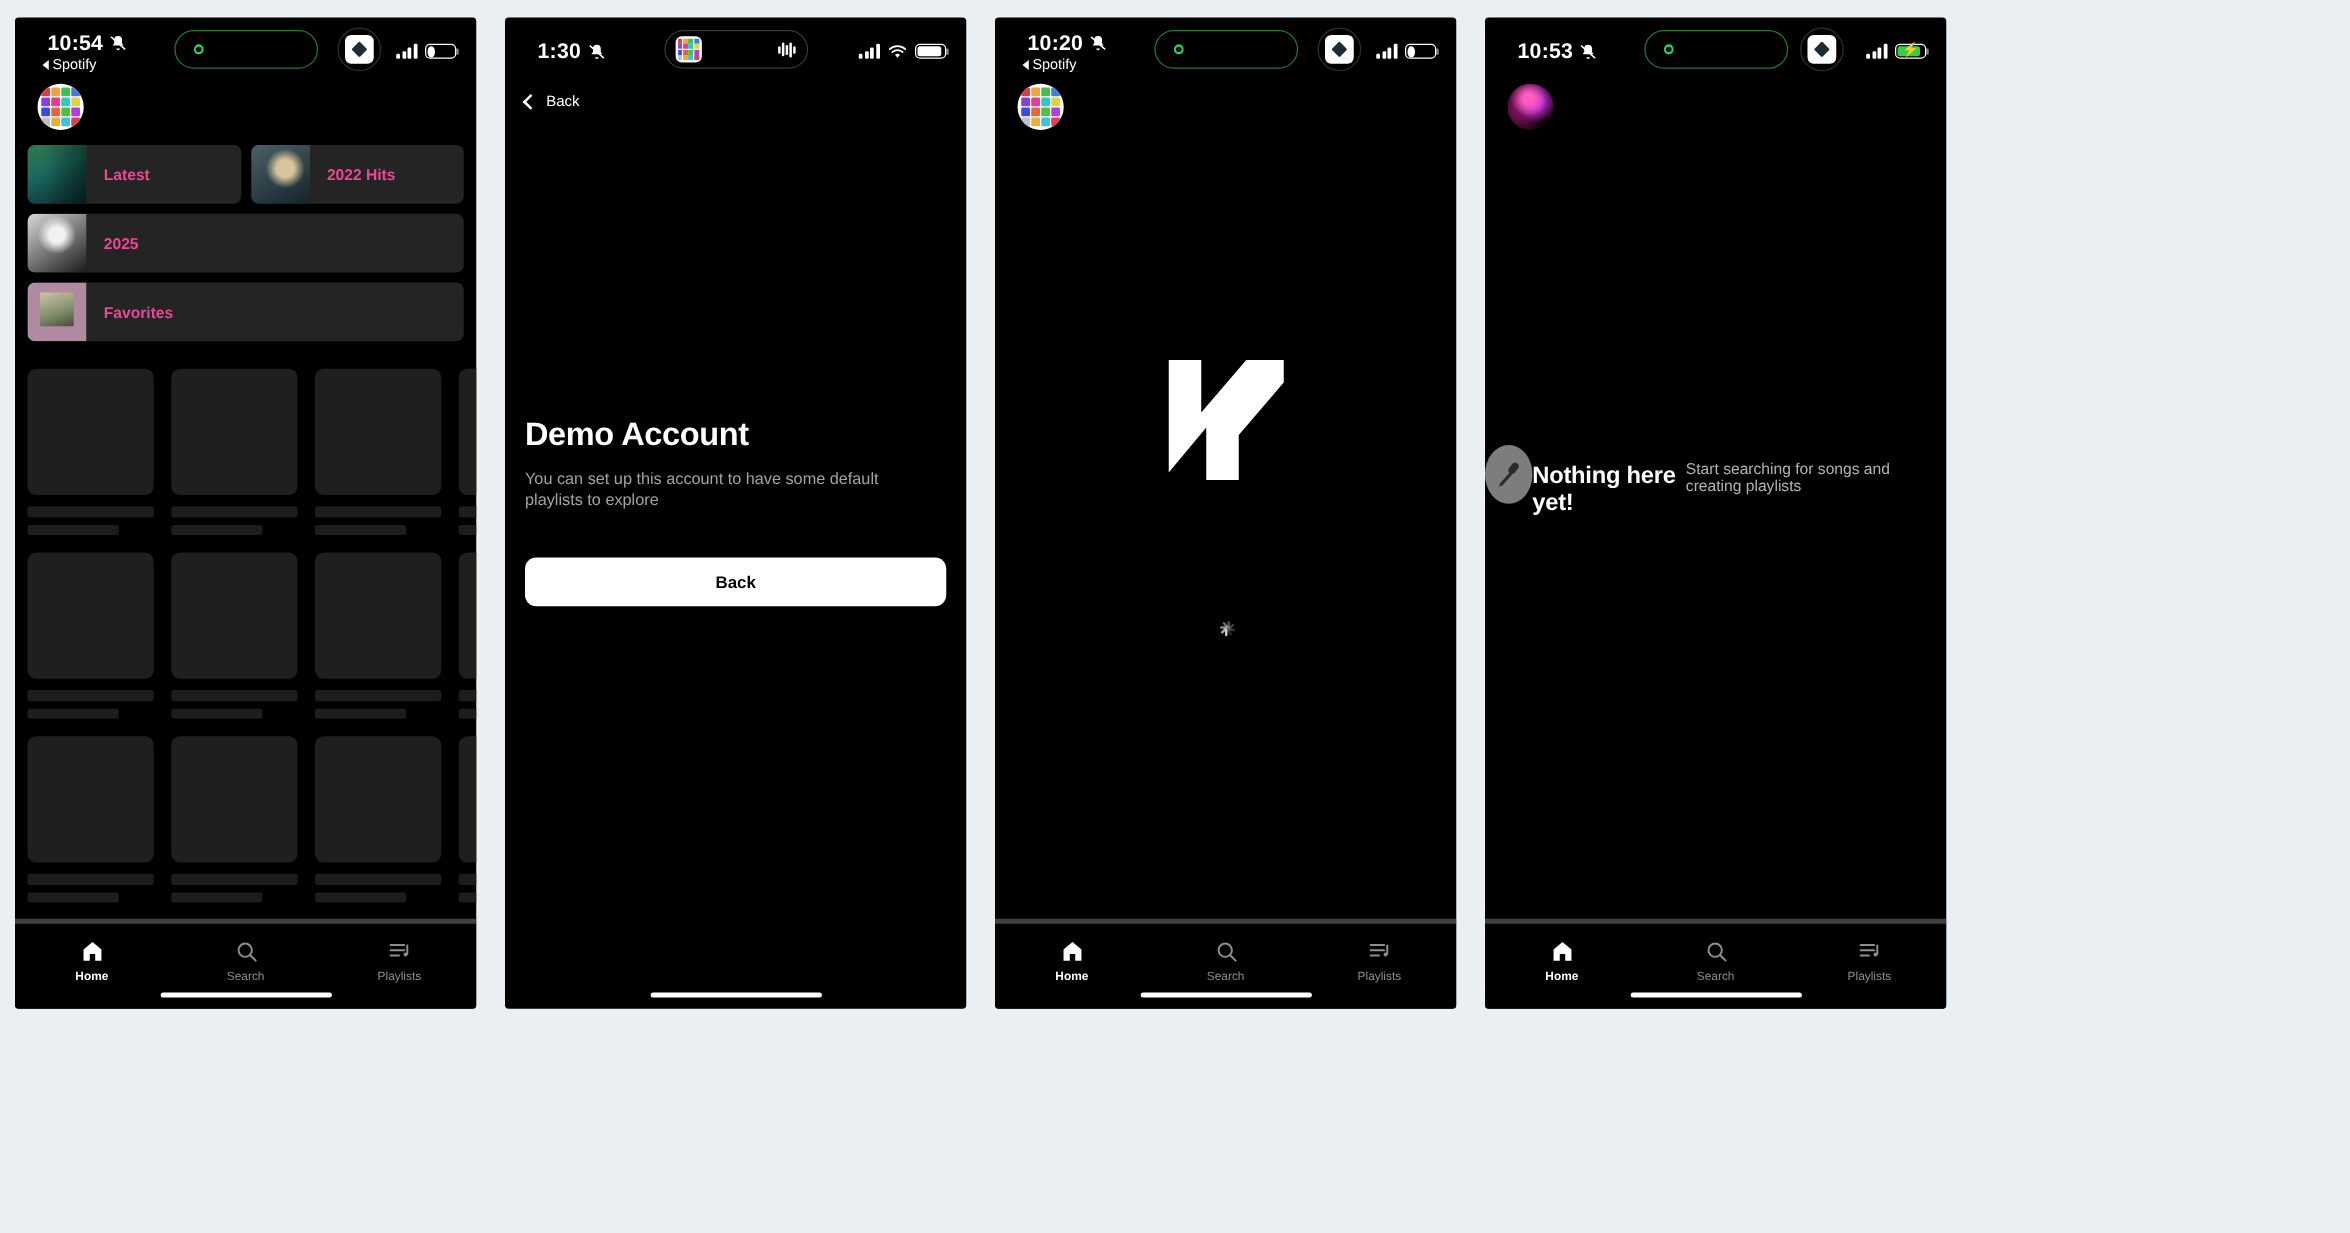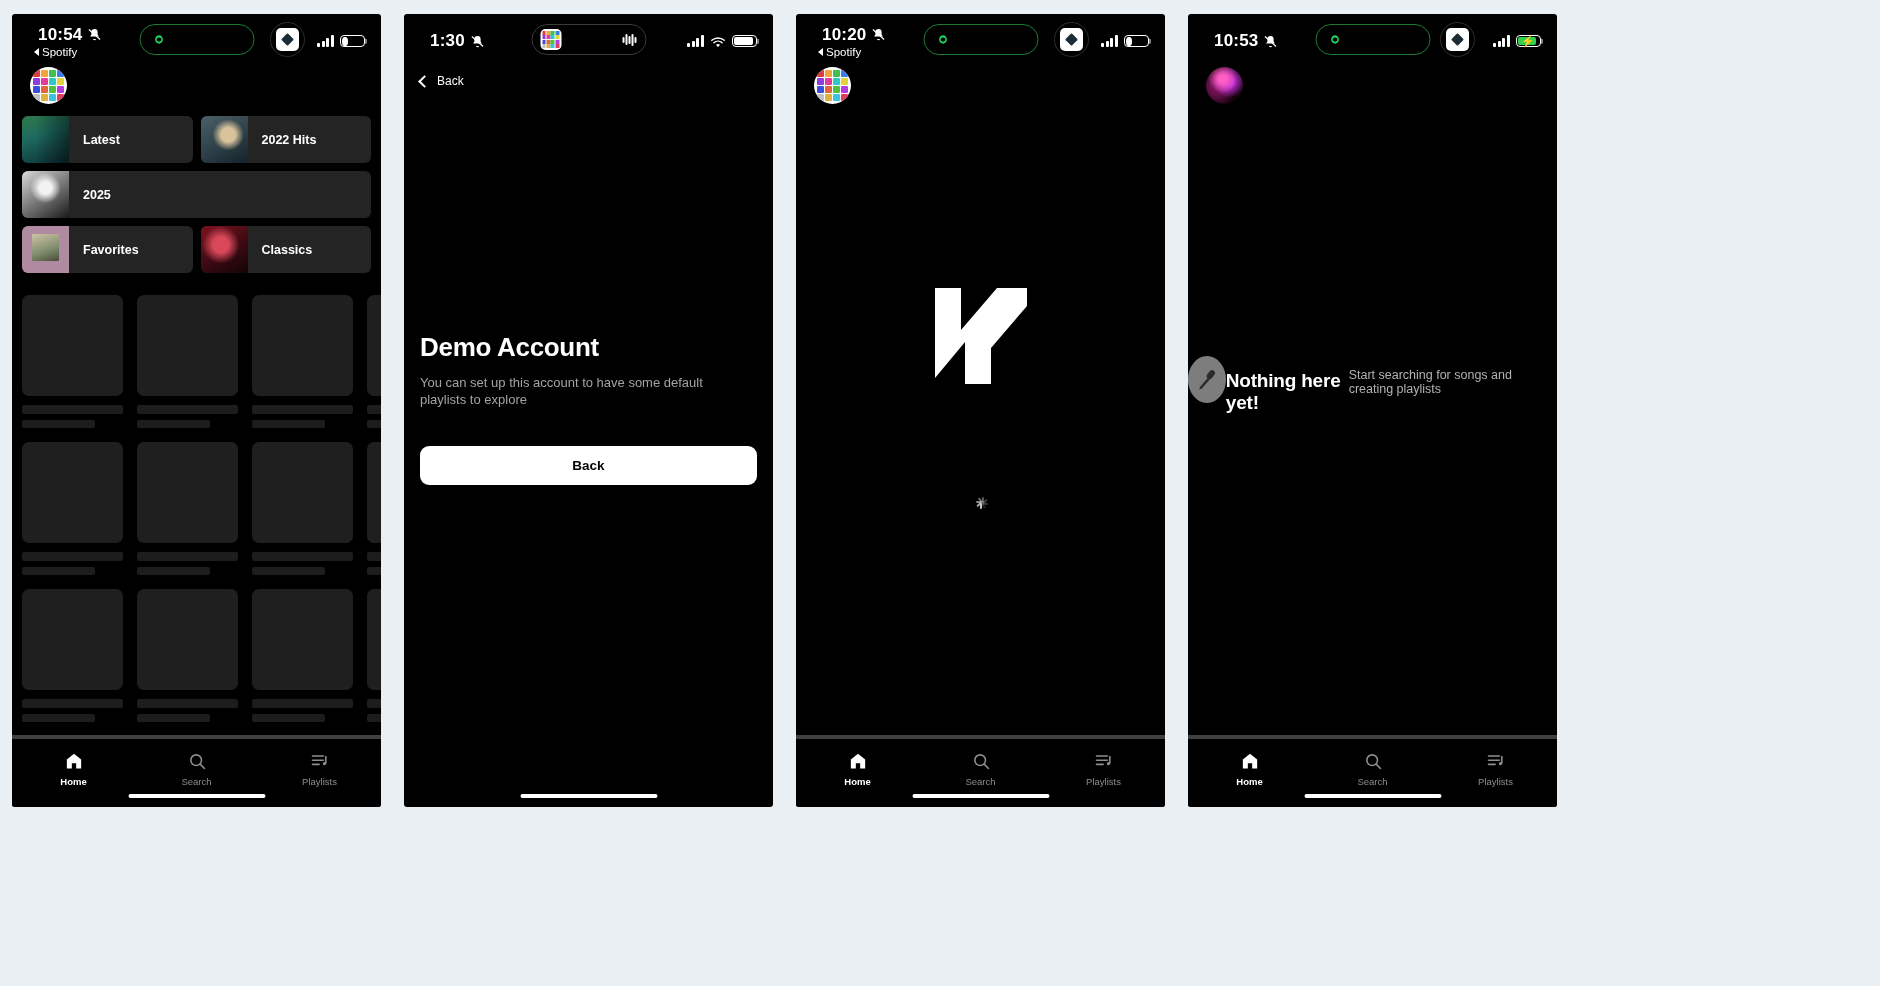--- a/index.html
+++ b/index.html
@@ -155,21 +155,21 @@
     flex: 1 1 0;
     height: 47px;
     background: #242424;
     border-radius: 6px;
     display: flex; align-items: center;
     overflow: hidden;
     min-width: 0;
   }
   .pl-art { width: 47px; height: 47px; flex: 0 0 47px; }
   .pl-name {
-    font-size: 12.5px; font-weight: 600; color: #ffffff;
+    font-size: 12.5px; font-weight: 600; color: #ec4899;
     padding-left: 14px; white-space: nowrap; overflow: hidden;
   }
   .art-latest { background:
       linear-gradient(160deg,#2f7a4a 0%, #1d6a5f 40%, #0c2c33 100%); }
   .art-latest:after { content:""; display:block; height:100%;
       background: linear-gradient(90deg, rgba(0,0,0,.0) 30%, rgba(0,0,0,.45) 100%); }
   .art-hits { background:
       radial-gradient(circle at 58% 40%, #d8c39c 0 18%, rgba(216,195,156,0) 40%),
       linear-gradient(150deg,#4b6068 0%, #2b3c44 60%, #15232a 100%); }
   .art-mem { background:
@@ -361,24 +361,20 @@
         <div class="pl-card">
           <div class="pl-art art-2020"></div>
           <div class="pl-name">2025</div>
         </div>
       </div>
       <div class="pl-row">
         <div class="pl-card">
           <div class="pl-art art-fav"></div>
           <div class="pl-name">Favorites</div>
         </div>
-        <div class="pl-card">
-          <div class="pl-art art-classics"></div>
-          <div class="pl-name">Classics</div>
-        </div>
       </div>
     </div>
 
     <div class="sk-wrap">
       <div class="sk-row">
         <div class="sk-item">
             <div class="sk-box"></div>
             <div class="sk-line w1"></div>
             <div class="sk-line w2"></div>
           </div>

